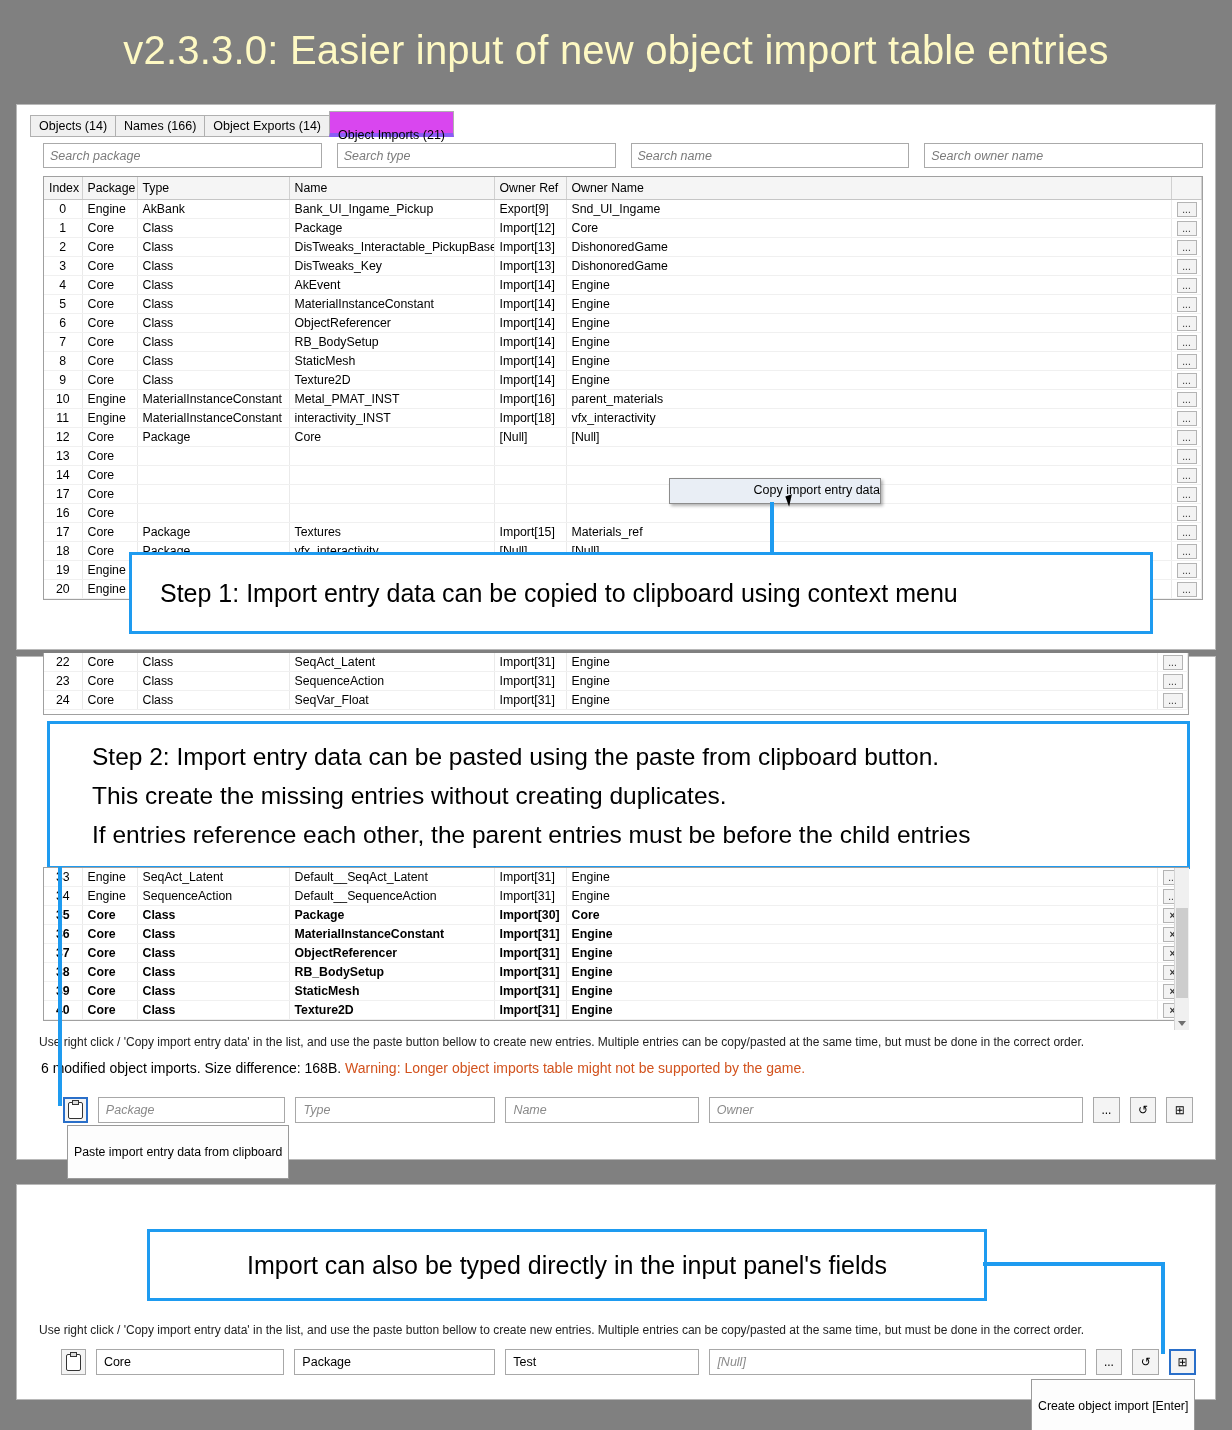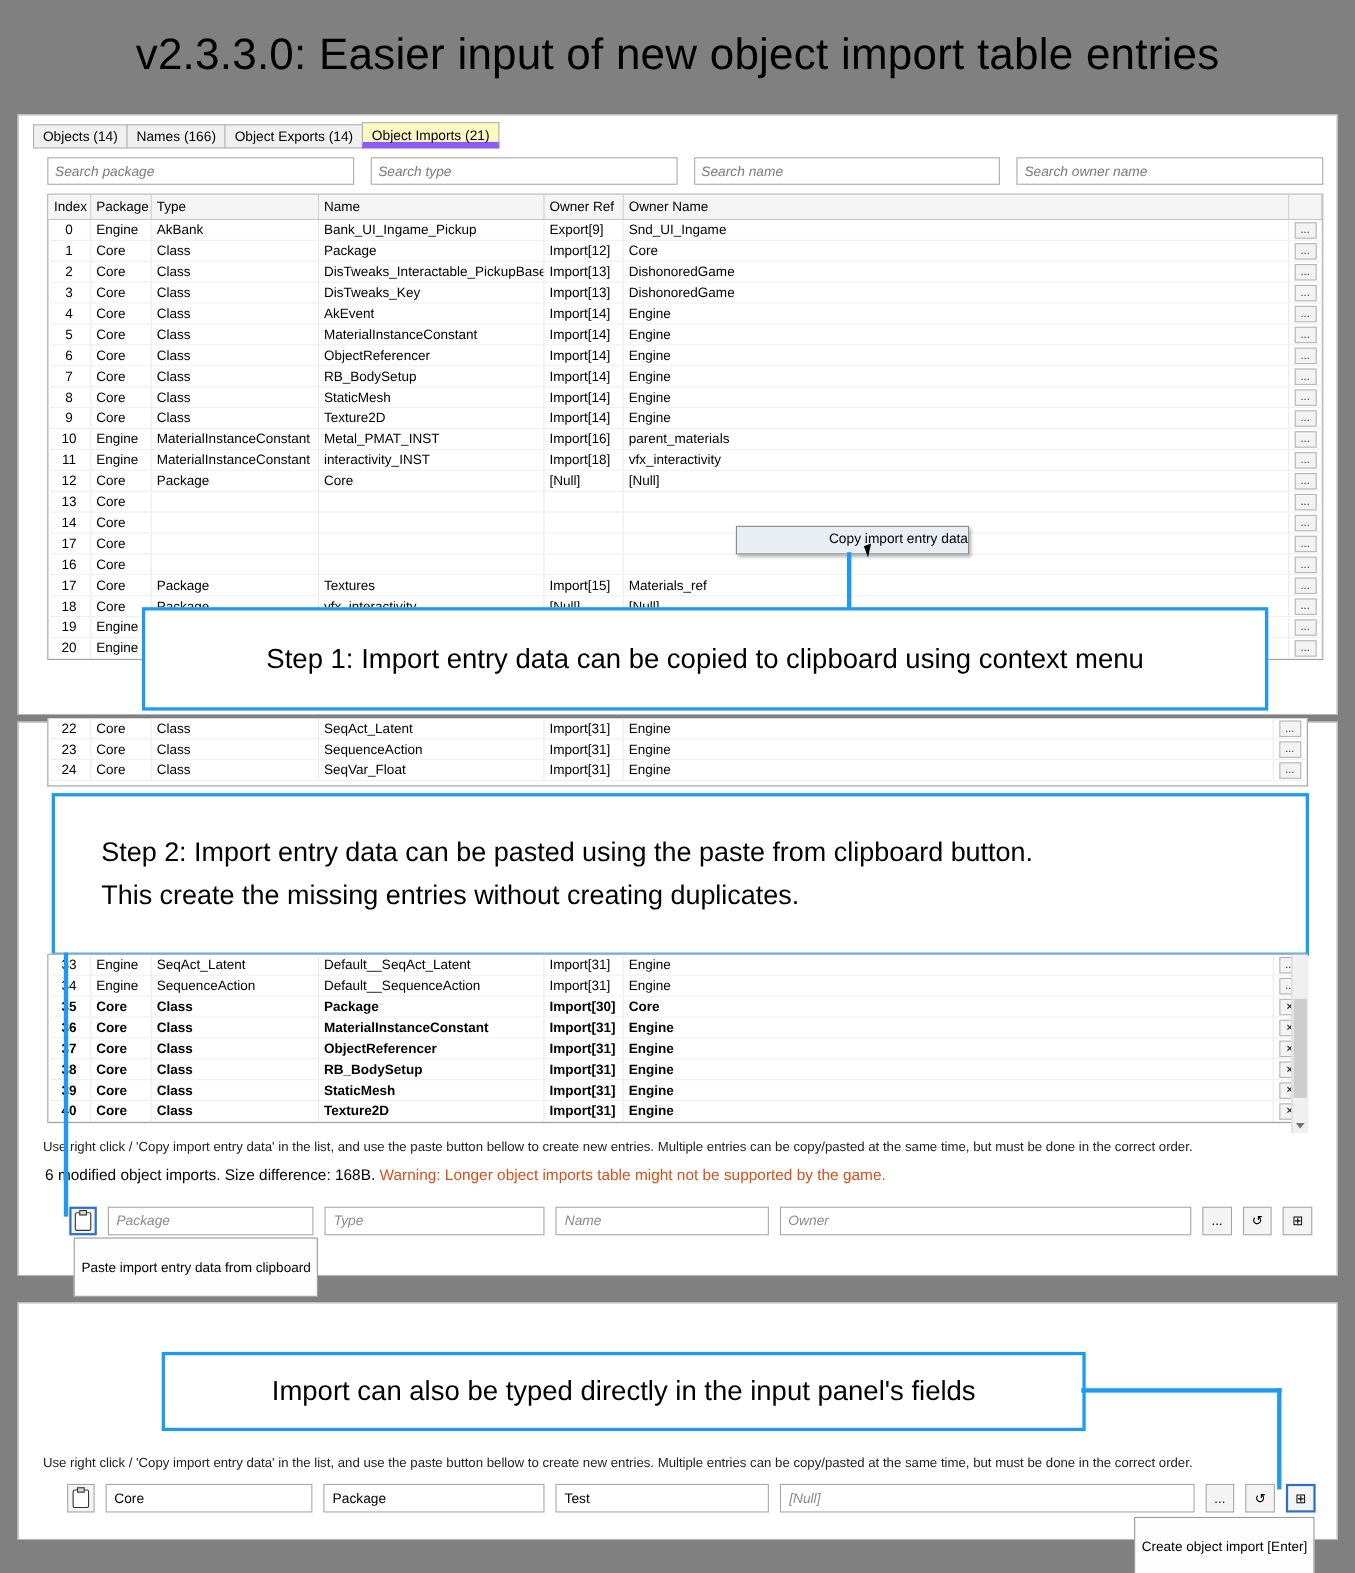--- a/index.html
+++ b/index.html
@@ -9,21 +9,21 @@
   body {
     width: 1232px;
     height: 1430px;
     background: #808080;
     font-family: "Liberation Sans", sans-serif;
     overflow: hidden;
     position: relative;
   }
   .page-title {
     text-align: center;
-    color: #000000;
+    color: #fef9c3;
     font-size: 40px;
     font-weight: 400;
     padding: 28px 0 18px 0;
     letter-spacing: 0.2px;
   }
 
   
   .panel {
     position: absolute;
     background: #ffffff;
@@ -46,24 +46,24 @@
     border: 1px solid #b0b0b0;
     background: #f0f0f0;
     padding: 4px 8px 4px 8px;
     margin-right: -1px;
     color: #000;
     box-sizing: border-box;
     height: 22px;
     line-height: 13px;
   }
   .tab.active {
-    background: #fef9c3;
-    border-bottom: 6px solid #8b5cf6;
+    background: #d946ef;
+    border-bottom: 4px solid #8b5cf6;
     height: 24px;
-    padding-top: 5px;
+    padding-top: 17px;
   }
 
   
   .searchrow {
     position: absolute;
     left: 26px; top: 38px;
     width: 1160px;
     display: flex;
     gap: 15px;
   }
@@ -174,21 +174,21 @@
     position: absolute;
     background: #ffffff;
     border: 3px solid #1e9bf0;
     box-sizing: border-box;
     color: #000;
     display: flex;
     flex-direction: column;
     justify-content: center;
   }
   .callout .line { padding: 0 28px; font-size: 25px; line-height: 39px; }
-  #callout1 { left: 112px; top: 447px; width: 1024px; height: 94px; text-align: center; }
+  #callout1 { left: 112px; top: 447px; width: 1024px; height: 82px; }
   #callout1 .line { font-size: 25px; }
   #callout2 { left: 30px; top: 720px; width: 1143px; height: 148px; }
   #callout2 .line { font-size: 24.5px; line-height: 39px; padding: 0 42px; }
   #callout3 { left: 146px; top: 1228px; width: 840px; height: 72px; }
   #callout3 .line { font-size: 25px; text-align: center; }
 
   .connector { position: absolute; background: #1e9bf0; }
 
   
   .hint-text {
@@ -573,20 +573,21 @@
             <td>Engine</td>
             <td class="dots-cell"><span class="dotsbtn">...</span></td>
           </tr>
         </tbody>
     </table>
   </div>
 
   <div class="callout" id="callout2" style="top:64px;">
     <div class="line">Step 2: Import entry data can be pasted using the paste from clipboard button.</div>
     <div class="line">This create the missing entries without creating duplicates.</div>
+    <div class="line">If entries reference each other, the parent entries must be before the child entries</div>
   </div>
 
   <div style="position:absolute; left:26px; top:210px; width:1146px; border:1px solid #a0a0a0; background:#fff; box-sizing:border-box;">
     <table class="grid">
       <colgroup>
         <col class="w-index">
           <col class="w-pkg">
           <col class="w-type">
           <col class="w-name">
         <col class="w-oref">

